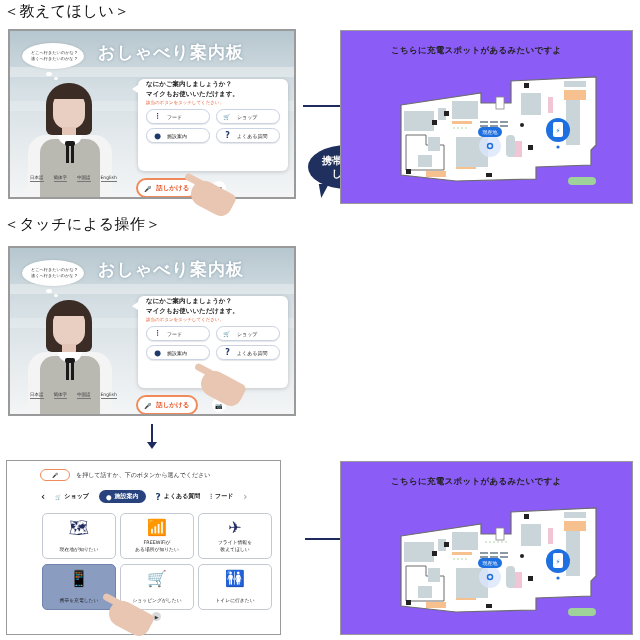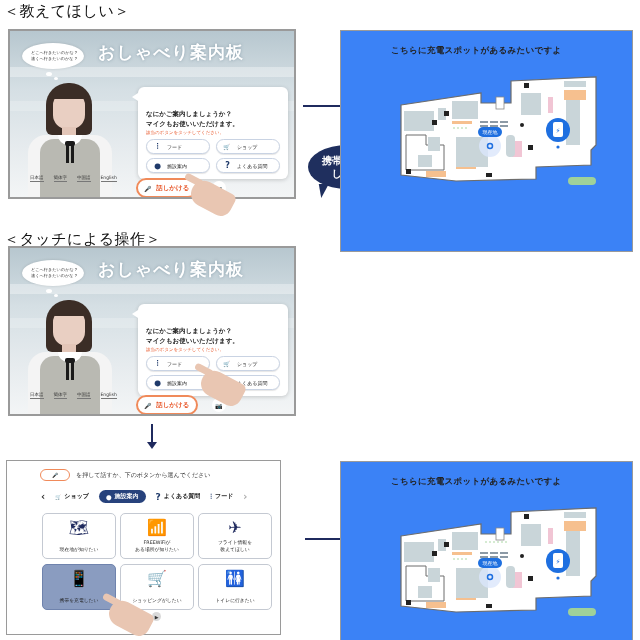--- a/index.html
+++ b/index.html
@@ -29,40 +29,40 @@
   .shirt { position:absolute; left:4px; top:52px; width:84px; height:64px; background:#f4f4f4; border-radius:18px 18px 0 0; }
   .vest { position:absolute; left:16px; top:56px; width:60px; height:60px; background:#b9b9b2; border-radius:14px 14px 0 0; }
   .collar { position:absolute; left:34px; top:52px; width:24px; height:10px; background:#fff; border-radius:0 0 10px 10px; }
   .ribbon { position:absolute; left:41px; top:58px; width:10px; height:22px; }
   .ribbon .bow { position:absolute; left:0; top:0; width:10px; height:5px; background:#1a1a1a; border-radius:2px; }
   .ribbon .tail { position:absolute; top:4px; width:3px; height:18px; background:#1a1a1a; }
   .langs { position:absolute; left:20px; top:144px; display:flex; gap:10px; font-size:4.5px; color:#333; }
   .langs span { border-bottom:1px solid #777; padding-bottom:1px; }
 
   .panel {
-    position:absolute; left:128px; top:56px; width:150px; height:92px; background:#fff; border-radius:6px;
-    box-shadow: 0 1px 4px rgba(0,0,0,0.18); padding:22px 8px;
+    position:absolute; left:128px; top:48px; width:150px; height:92px; background:#fff; border-radius:6px;
+    box-shadow: 0 1px 4px rgba(0,0,0,0.18); padding:0 8px;
   }
   .panel::before { content:""; position:absolute; left:-6px; top:6px; border-right:6px solid #fff; border-top:4px solid transparent; border-bottom:4px solid transparent; }
   .panel .q1, .panel .q2 { font-size:6.5px; font-weight:bold; color:#222; line-height:10px; }
   .panel .hint { font-size:4.5px; color:#e8572a; margin-top:1px; }
   .grid2 { display:grid; grid-template-columns:1fr 1fr; gap:4px 6px; margin-top:4px; }
   .pbtn { height:15px; border:1px solid #c9d3e3; border-radius:8px; background:#fff; display:flex; align-items:center; padding-left:6px; font-size:5px; color:#222; box-shadow:0 1px 1px rgba(0,0,0,0.1); }
   .pbtn .ic { color:#1f3a6a; font-weight:bold; font-size:8px; margin-right:5px; width:9px; text-align:center; }
   .talk-btn {
     position:absolute; left:126px; top:147px; width:62px; height:20px; border:2px solid #f08a5a; border-radius:11px;
     background:#fff; display:flex; align-items:center; justify-content:center; font-size:6.5px; font-weight:bold; color:#e8572a;
   }
   .talk-btn .mic { color:#e8572a; margin-right:4px; font-size:8px; }
   .cam-btn { position:absolute; left:202px; top:150px; width:14px; height:14px; border-radius:50%; background:#fff; display:flex; align-items:center; justify-content:center; font-size:7px; color:#1f3a6a; }
   .finger { position:absolute; width:44px; height:26px; background:#e9c6b2; border-radius:14px 6px 12px 14px; transform:rotate(28deg); }
   .finger::before { content:""; position:absolute; left:-12px; top:2px; width:20px; height:7px; background:#e9c6b2; border-radius:4px; }
 
   
-  .mapbox { position:absolute; width:293px; height:222px; border:1.5px solid #9a9a9a; background:#3b82f6; }
+  .mapbox { position:absolute; width:293px; height:174px; border:1.5px solid #9a9a9a; background:#8b5cf6; }
   .map-title { position:absolute; left:50px; top:14px; font-size:8.5px; font-weight:bold; color:#222; letter-spacing:0.3px; }
   .floor { position:absolute; left:55px; top:44px; width:230px; height:116px; }
 
   .arrow-h { position:absolute; height:2px; background:#1f2a5e; }
   .arrow-h::after { content:""; position:absolute; right:-2px; top:-4px; border-left:8px solid #1f2a5e; border-top:5px solid transparent; border-bottom:5px solid transparent; }
 
   .speech {
     position:absolute; left:308px; top:145px; width:78px; height:44px; background:#1f2f5e; border-radius:50%;
     color:#fff; font-size:10px; font-weight:bold; text-align:center; padding-top:9px; line-height:13px;
   }
@@ -218,21 +218,21 @@
     <circle cx="94" cy="71" r="2.5" fill="none" stroke="#1e6fe0" stroke-width="1.5"></circle>
     <rect x="82" y="52" width="24" height="10" rx="5" fill="#1e6fe0"></rect>
     <text x="94" y="59" font-size="5" fill="#fff" text-anchor="middle" font-family="DejaVu Sans, sans-serif">現在地</text>
     <circle cx="162" cy="55" r="12" fill="#1e6fe0"></circle>
     <rect x="157" y="47" width="10" height="15" rx="2" fill="#fff"></rect>
     <text x="162" y="58" font-size="7" fill="#1e6fe0" text-anchor="middle" font-family="DejaVu Sans, sans-serif">⚡</text>
     <circle cx="162" cy="72" r="1.6" fill="#1e6fe0"></circle>
   </svg>
 </div>
 
-<div class="section-title" style="top:230px;">＜タッチによる操作＞</div>
+<div class="section-title" style="top:215px;">＜タッチによる操作＞</div>
 
 <div class="kiosk" style="left:8px; top:246px;">
   <div class="bgstripe" style="top:36px;"></div>
   <div class="bgstripe" style="top:70px; opacity:0.6;"></div>
   <div class="kiosk-title">おしゃべり案内板</div>
   <div class="thought">
     <div>どこへ行きたいのかな？</div>
     <div>遠くへ行きたいのかな？</div>
   </div>
   <div class="thought-dot" style="left:36px;top:41px;width:6px;height:4px;"></div>

